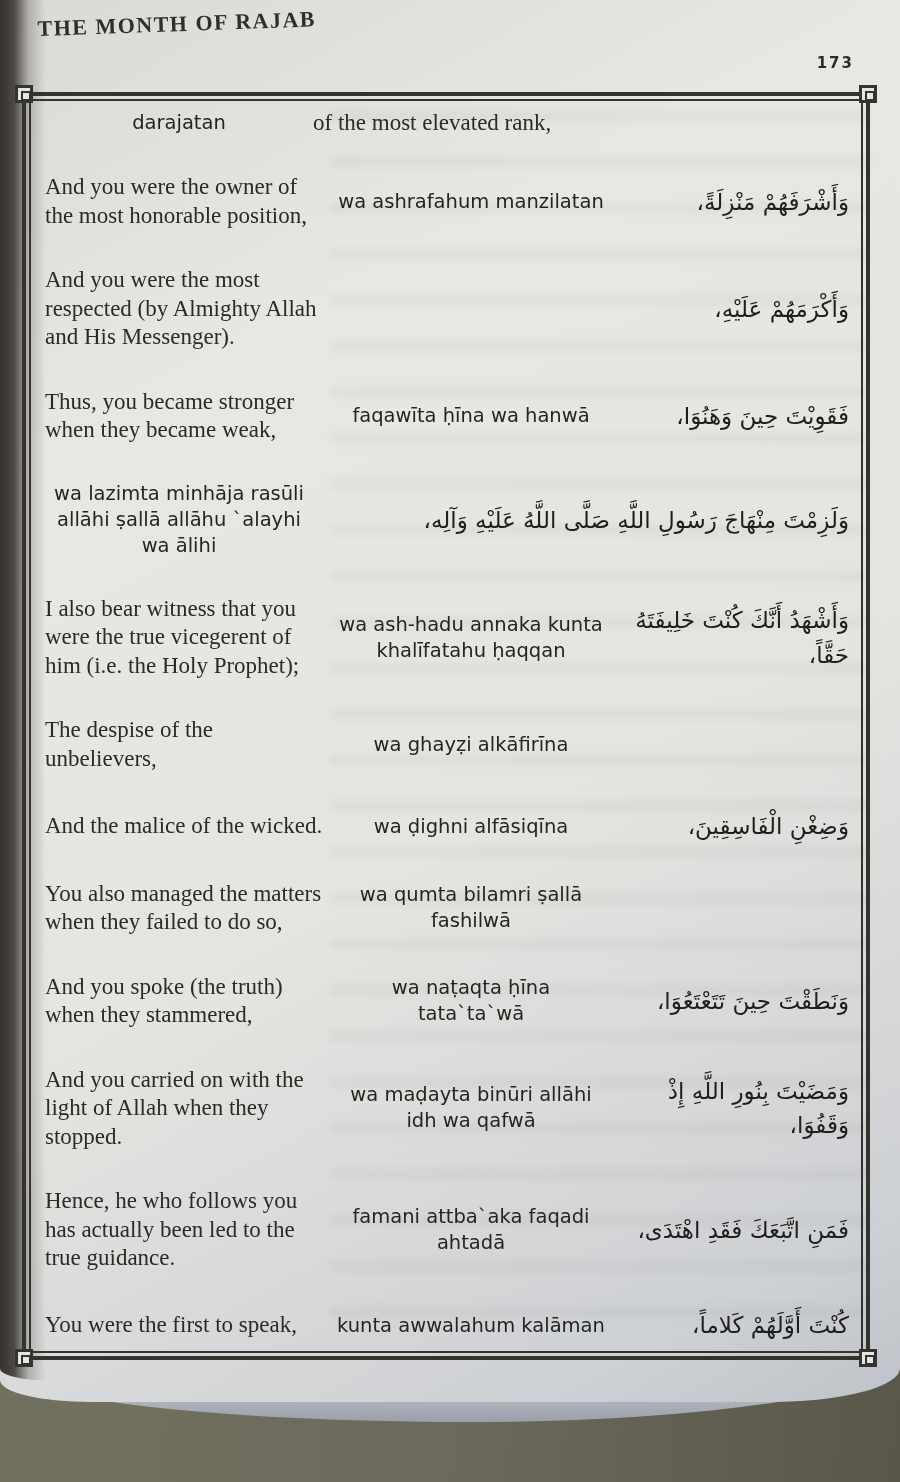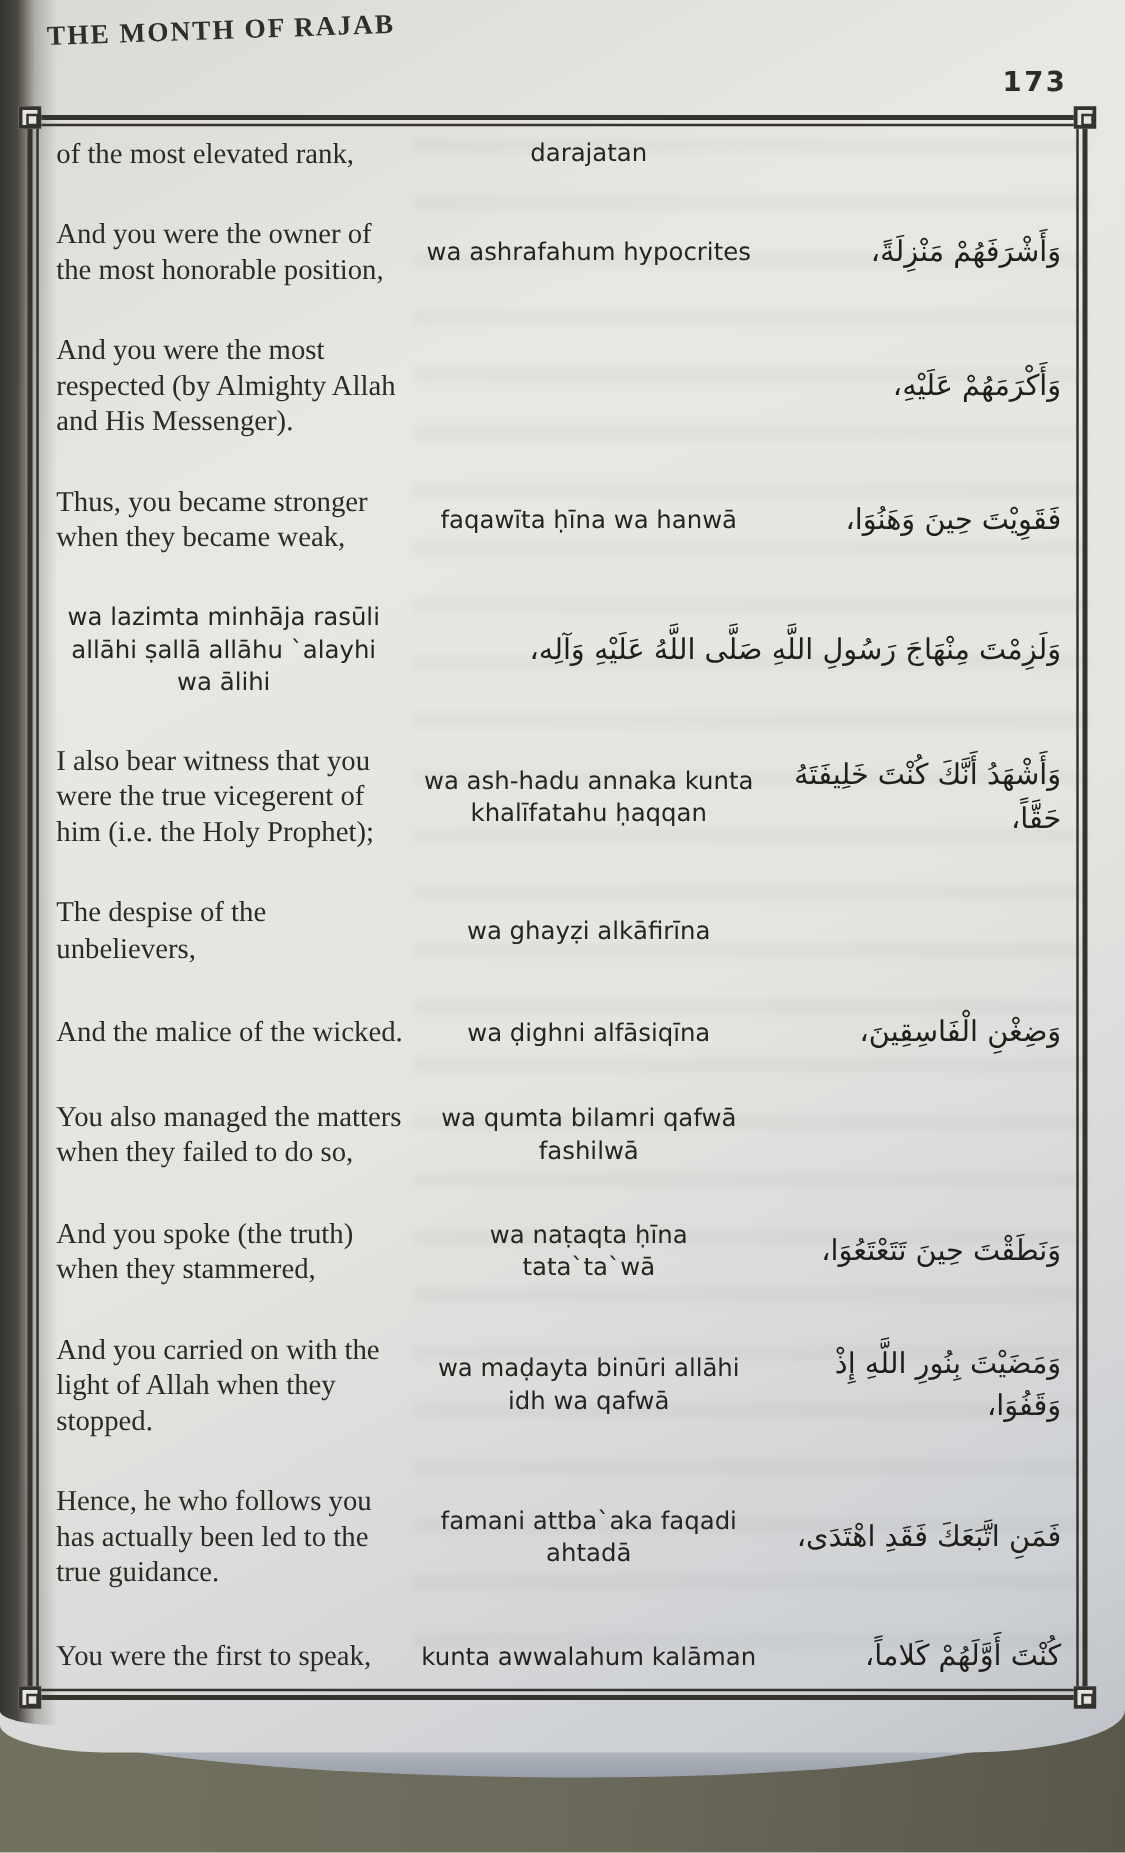--- a/index.html
+++ b/index.html
@@ -35,21 +35,21 @@
     filter:blur(3px);opacity:.55;pointer-events:none;
   }
   .running-header{
     position:absolute;top:16px;left:38px;
     font-size:22px;font-weight:600;letter-spacing:1.5px;color:#302e29;
     transform:rotate(-2deg);transform-origin:left bottom;
     font-family:"Liberation Serif", serif;
   }
   .page-number{
     position:absolute;top:54px;right:46px;
-    font-family:"DejaVu Sans", sans-serif;font-size:22px;font-weight:600;
+    font-family:"DejaVu Sans", sans-serif;font-size:15px;font-weight:600;
     letter-spacing:2px;color:#2c2b27;
   }
   
   .frame{
     position:absolute;left:22px;right:30px;top:92px;height:1268px;
     border:4px solid #35332d;padding:3px;box-sizing:border-box;
   }
   .frame-inner{
     border:2px solid #35332d;height:100%;box-sizing:border-box;
     padding:8px 8px 8px 14px;
@@ -105,28 +105,28 @@
   <div class="page-number">173</div>
 
   <div class="frame">
     <div class="corner tl"></div>
     <div class="corner tr"></div>
     <div class="corner bl"></div>
     <div class="corner br"></div>
     <div class="frame-inner">
       <div class="rows">
   <div class="row">
+    <div class="col tr">darajatan</div>
     <div class="col en">of the most elevated rank,</div>
-    <div class="col tr">darajatan</div>
     <div class="col ar" dir="rtl" lang="ar"></div>
   </div>
 
   <div class="row">
     <div class="col en">And you were the owner of the most honorable position,</div>
-    <div class="col tr">wa ashrafahum hypocrites</div>
+    <div class="col tr">wa ashrafahum manzilatan</div>
     <div class="col ar" dir="rtl" lang="ar">وَأَشْرَفَهُمْ مَنْزِلَةً،</div>
   </div>
 
   <div class="row">
     <div class="col en">And you were the most respected (by Almighty Allah and His Messenger).</div>
     <div class="col ar" dir="rtl" lang="ar">وَأَكْرَمَهُمْ عَلَيْهِ،</div>
   </div>
 
   <div class="row">
     <div class="col en">Thus, you became stronger when they became weak,</div>
@@ -152,21 +152,21 @@
   </div>
 
   <div class="row">
     <div class="col en">And the malice of the wicked.</div>
     <div class="col tr">wa ḍighni alfāsiqīna</div>
     <div class="col ar" dir="rtl" lang="ar">وَضِغْنِ الْفَاسِقِينَ،</div>
   </div>
 
   <div class="row">
     <div class="col en">You also managed the matters when they failed to do so,</div>
-    <div class="col tr">wa qumta bilamri qafwā fashilwā</div>
+    <div class="col tr">wa qumta bilamri ṣallā fashilwā</div>
   </div>
 
   <div class="row">
     <div class="col en">And you spoke (the truth) when they stammered,</div>
     <div class="col tr">wa naṭaqta ḥīna tata`ta`wā</div>
     <div class="col ar" dir="rtl" lang="ar">وَنَطَقْتَ حِينَ تَتَعْتَعُوَا،</div>
   </div>
 
   <div class="row">
     <div class="col en">And you carried on with the light of Allah when they stopped.</div>

